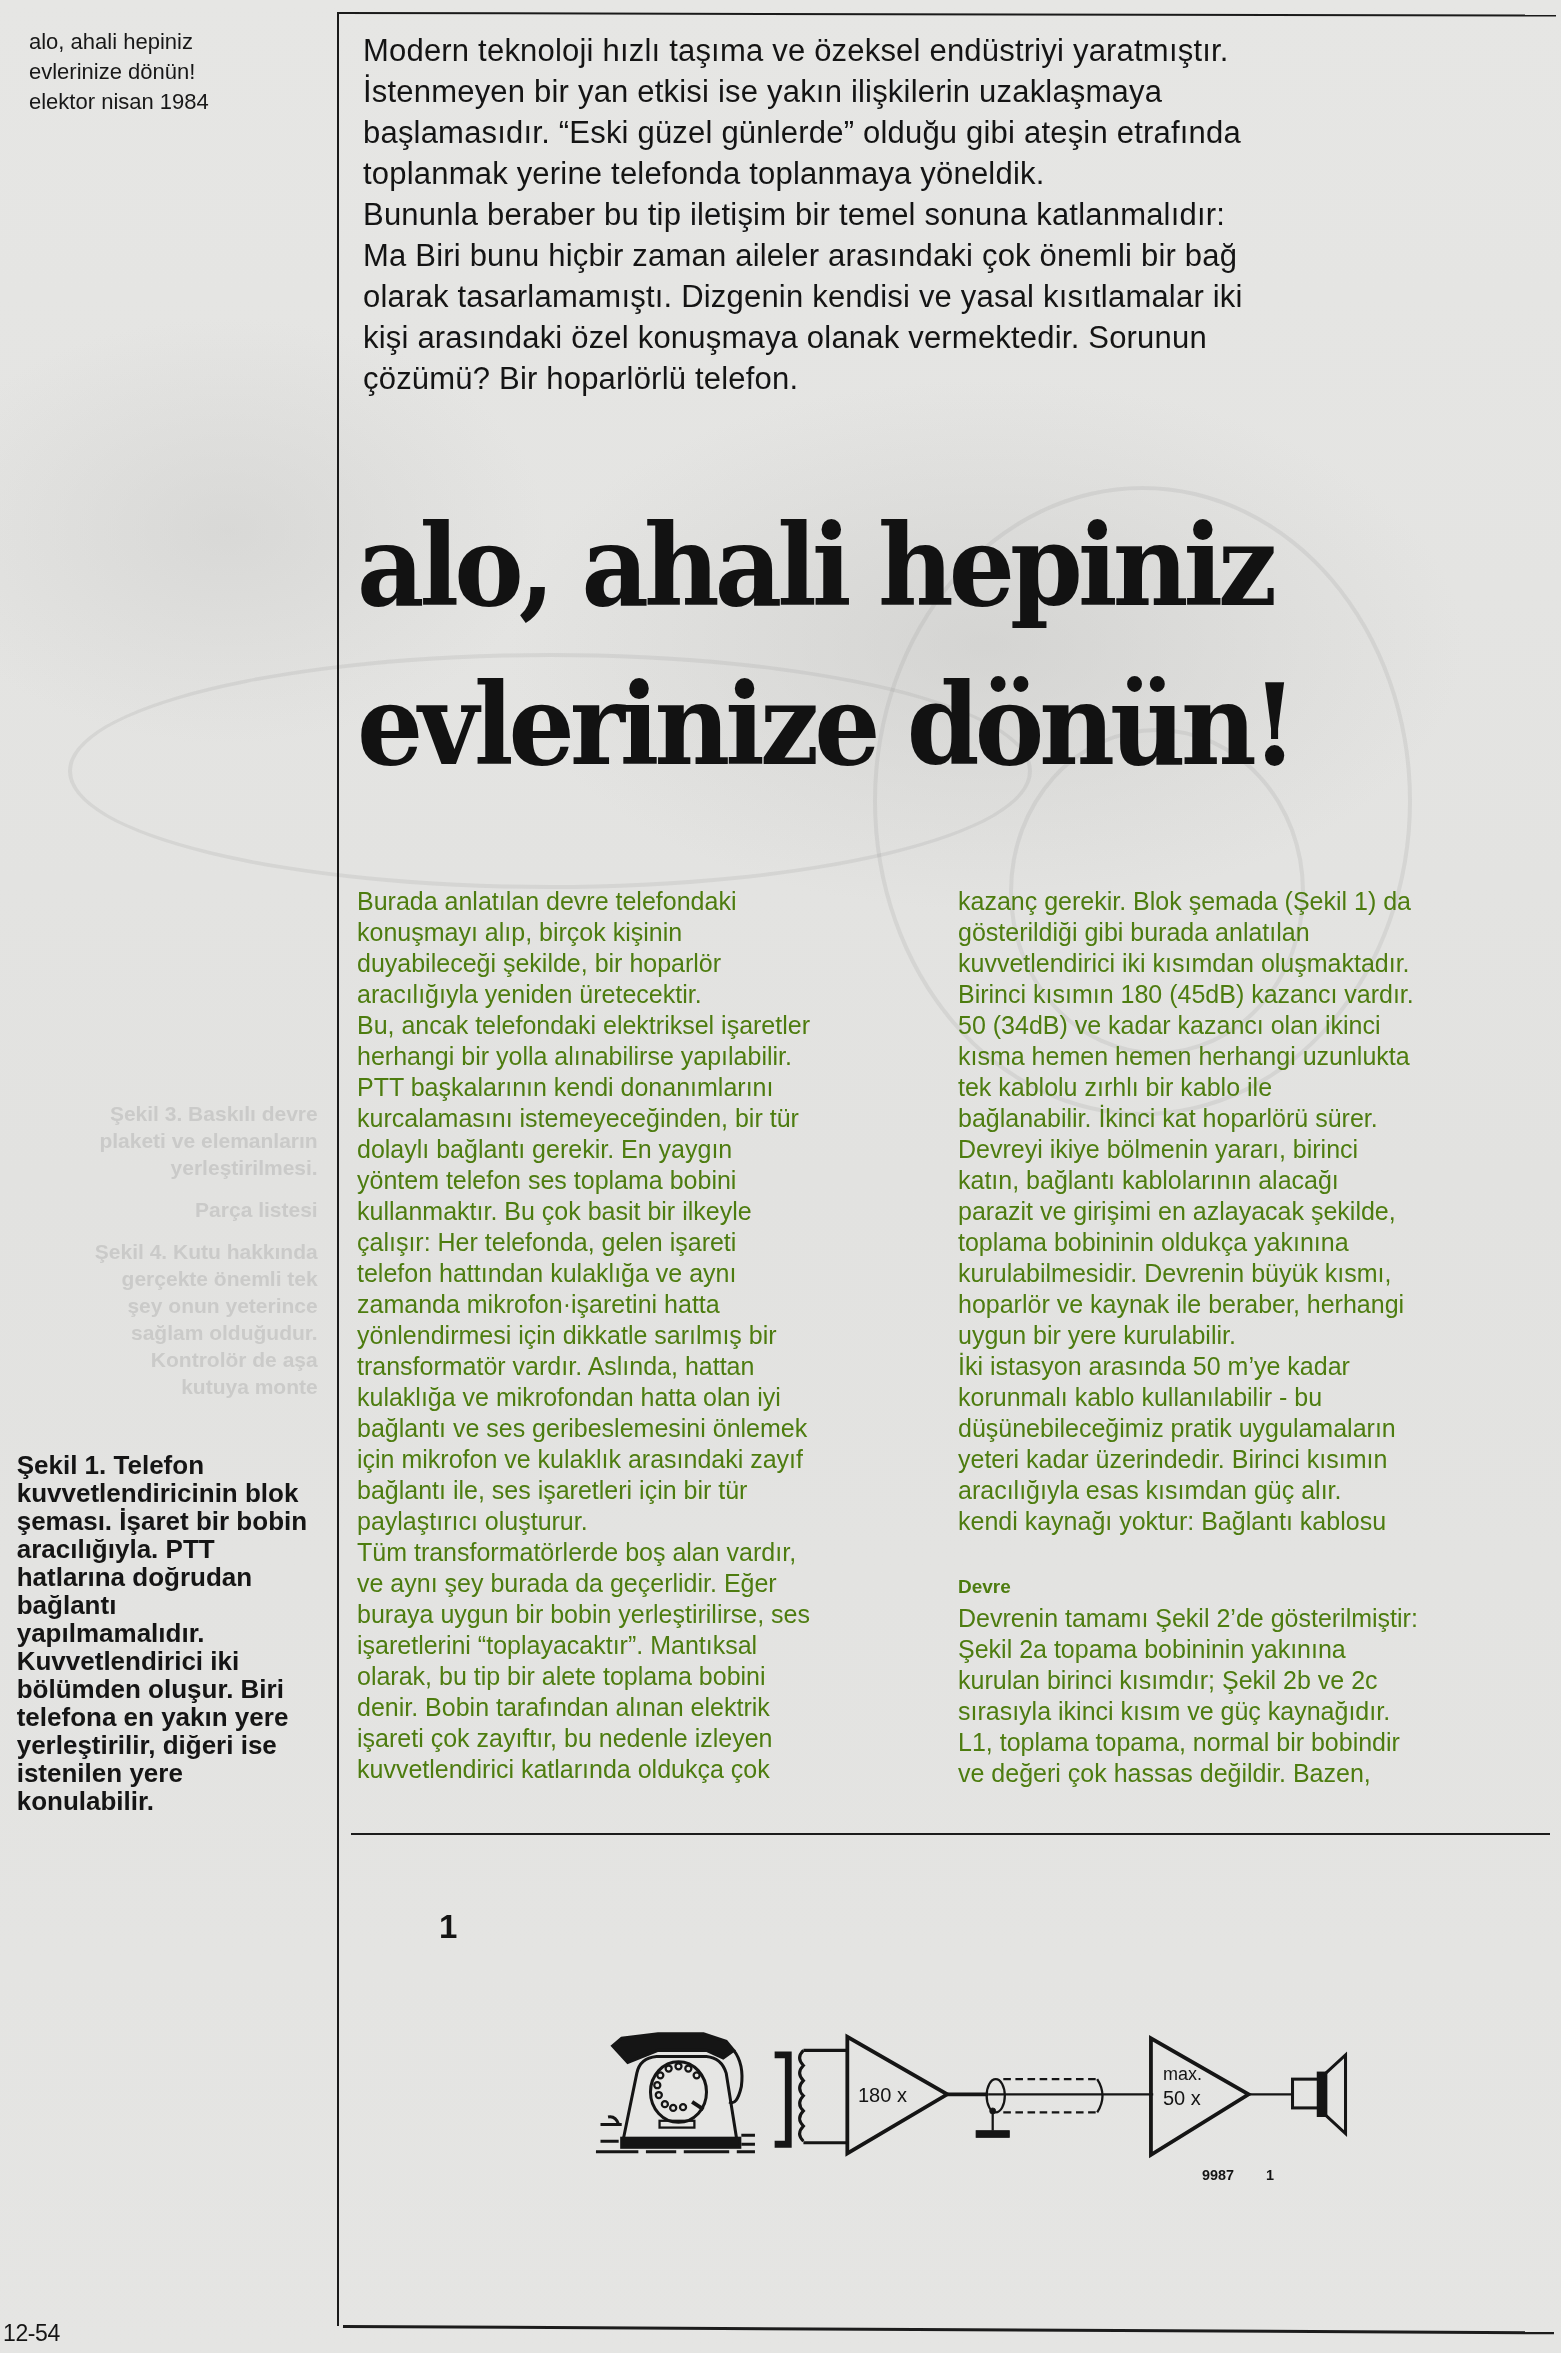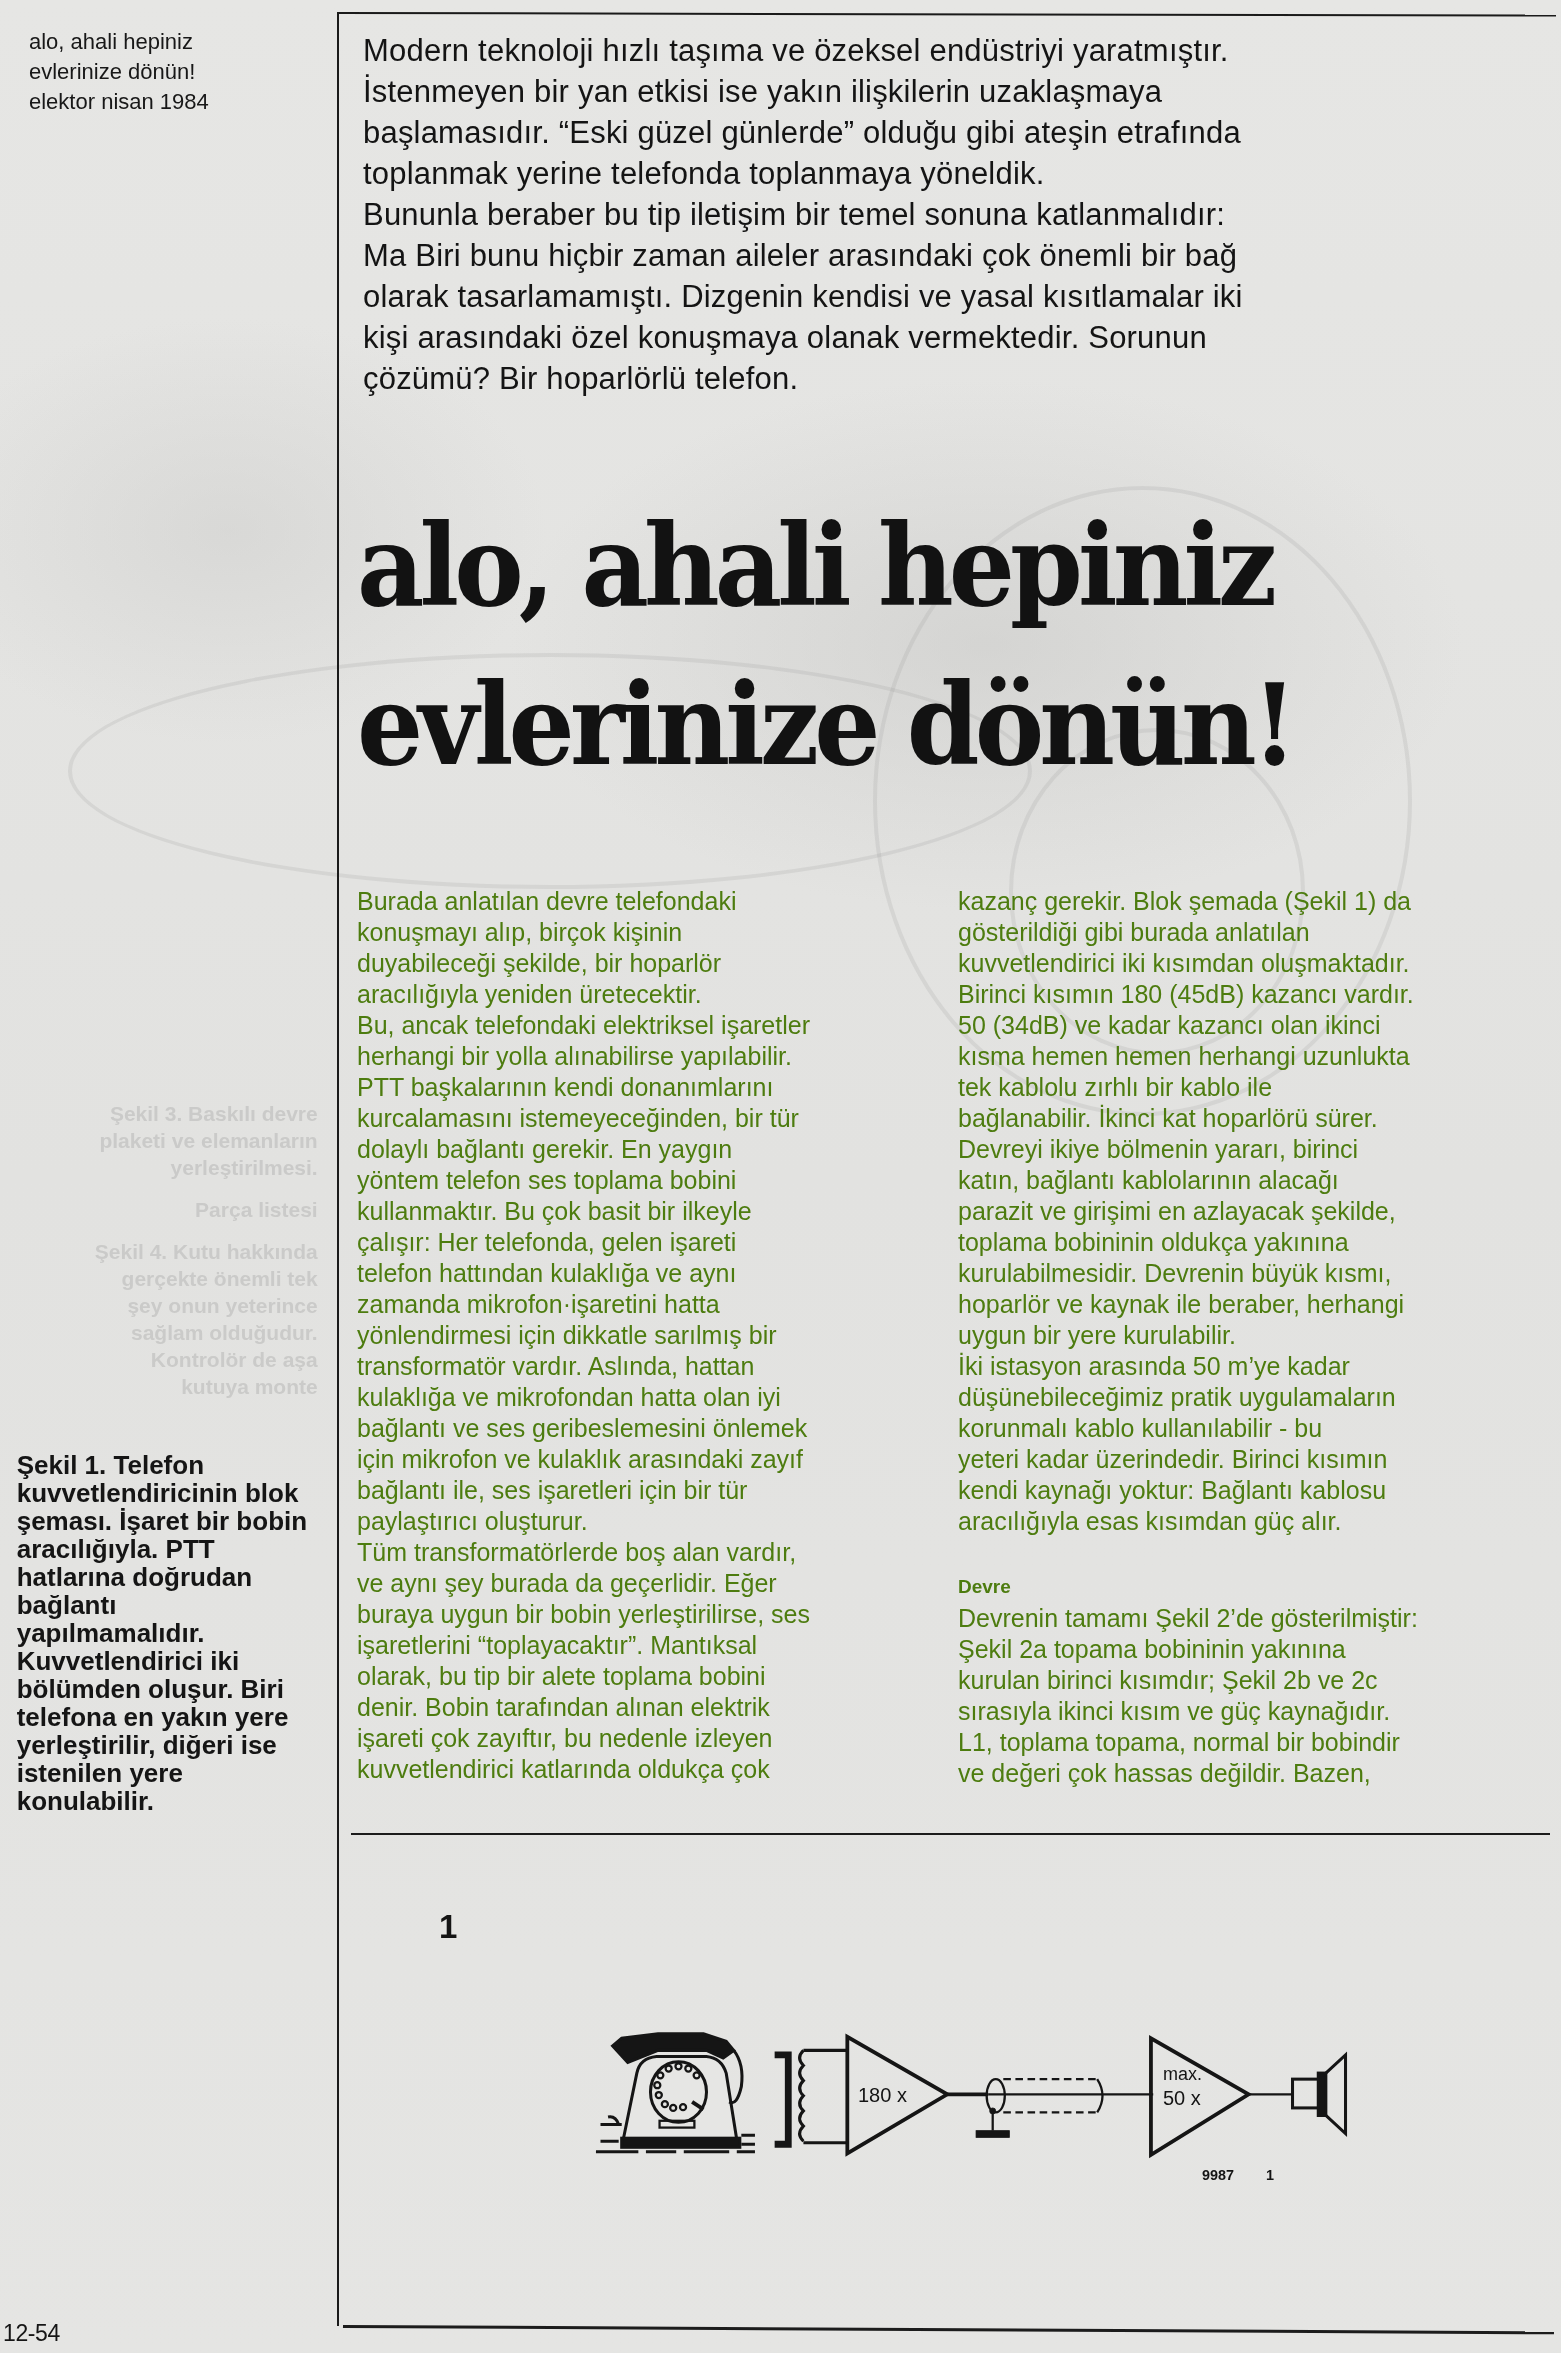--- a/index.html
+++ b/index.html
@@ -191,25 +191,25 @@
       <div class="line">tek kablolu zırhlı bir kablo ile</div>
       <div class="line">bağlanabilir. İkinci kat hoparlörü sürer.</div>
       <div class="line">Devreyi ikiye bölmenin yararı, birinci</div>
       <div class="line">katın, bağlantı kablolarının alacağı</div>
       <div class="line">parazit ve girişimi en azlayacak şekilde,</div>
       <div class="line">toplama bobininin oldukça yakınına</div>
       <div class="line">kurulabilmesidir. Devrenin büyük kısmı,</div>
       <div class="line">hoparlör ve kaynak ile beraber, herhangi</div>
       <div class="line">uygun bir yere kurulabilir.</div>
       <div class="line">İki istasyon arasında 50 m’ye kadar</div>
+      <div class="line">korunmalı kablo kullanılabilir - bu</div>
       <div class="line">düşünebileceğimiz pratik uygulamaların</div>
-      <div class="line">korunmalı kablo kullanılabilir - bu</div>
       <div class="line">yeteri kadar üzerindedir. Birinci kısımın</div>
+      <div class="line">aracılığıyla esas kısımdan güç alır.</div>
       <div class="line">kendi kaynağı yoktur: Bağlantı kablosu</div>
-      <div class="line">aracılığıyla esas kısımdan güç alır.</div>
     </div>
   <div class="subhead">Devre</div>
   <div id="col-right-2">
       <div class="line">Devrenin tamamı Şekil 2’de gösterilmiştir:</div>
       <div class="line">Şekil 2a topama bobininin yakınına</div>
       <div class="line">kurulan birinci kısımdır; Şekil 2b ve 2c</div>
       <div class="line">sırasıyla ikinci kısım ve güç kaynağıdır.</div>
       <div class="line">L1, toplama topama, normal bir bobindir</div>
       <div class="line">ve değeri çok hassas değildir. Bazen,</div>
     </div>

